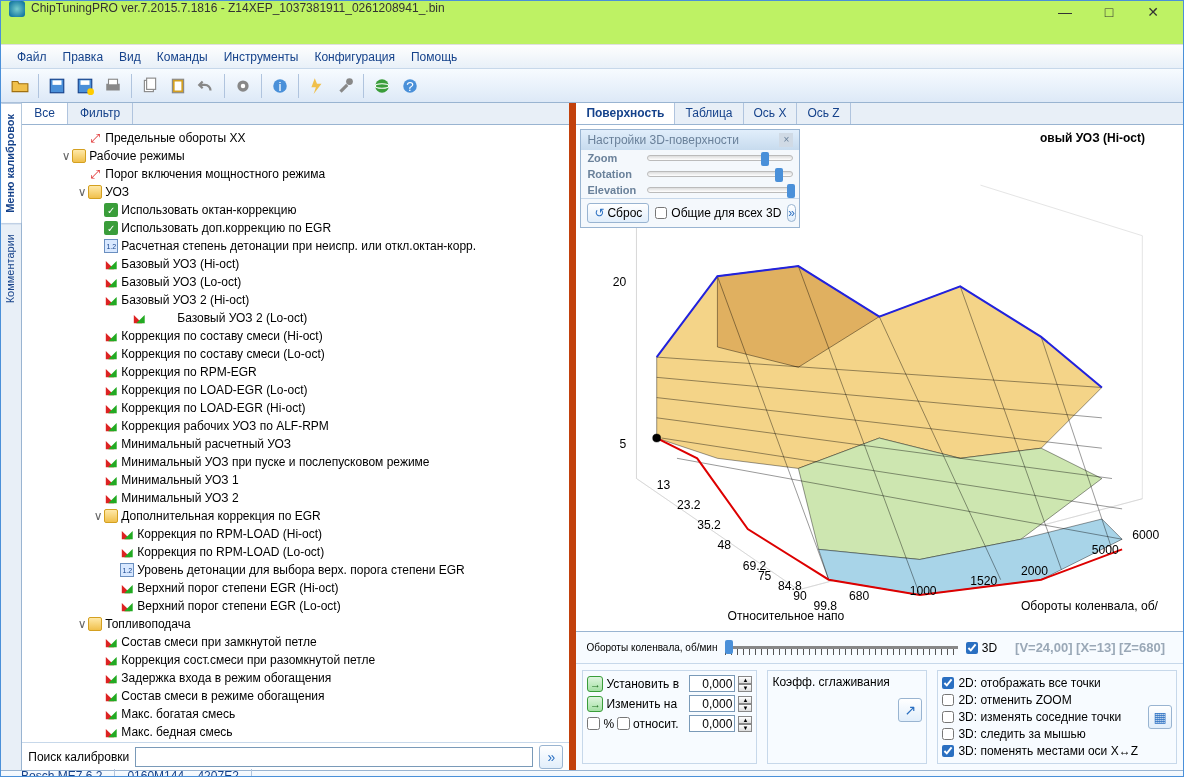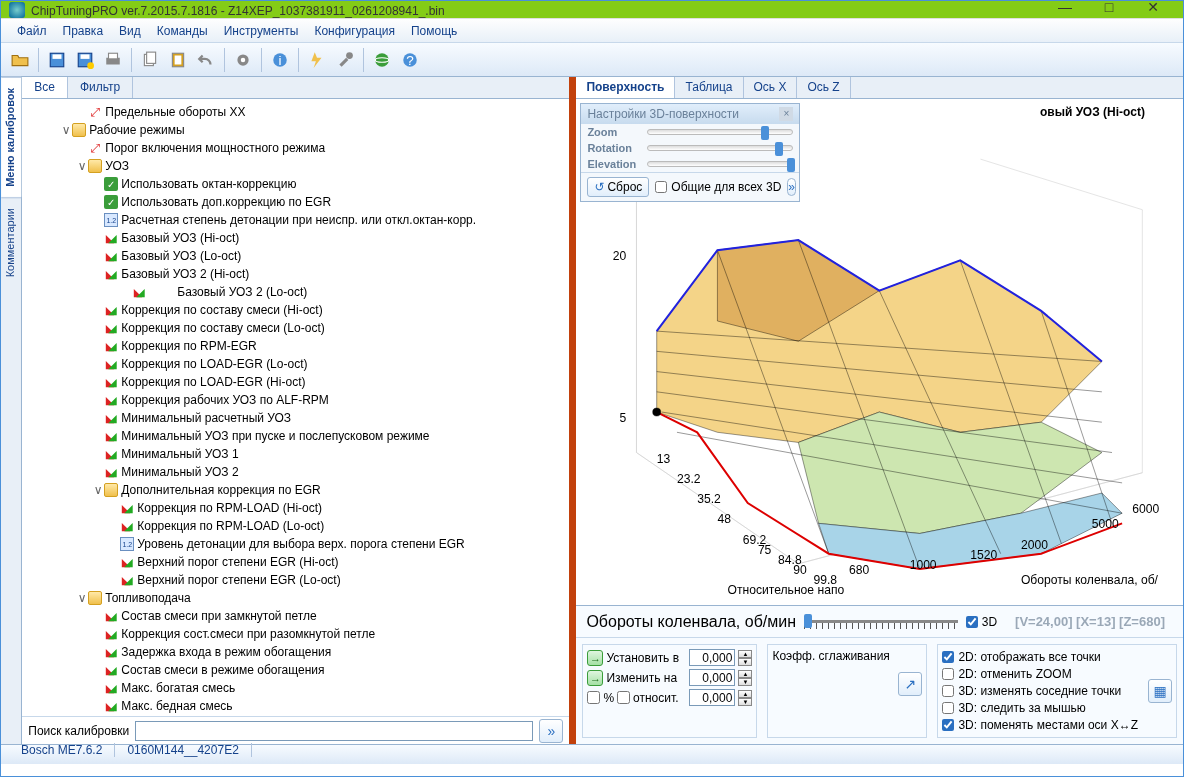--- a/index.html
+++ b/index.html
@@ -1,17 +1,17 @@
 <!DOCTYPE html>
 <html><head>
 <meta charset="utf-8">
 <style>
 * { box-sizing: border-box; margin: 0; padding: 0; font-family: "Segoe UI", Tahoma, sans-serif; font-size: 12px; }
 body { background: #fff; width: 1184px; height: 777px; overflow: hidden; border: 1px solid #4a90d9; }
-.titlebar { height: 18px; background: #84cc16; display: flex; align-items: flex-end; padding: 0 8px; border-bottom: 1px solid #e0e0e0; }
+.titlebar { height: 44px; background: #bef264; display: flex; align-items: flex-start; padding: 0 8px; border-bottom: 1px solid #e0e0e0; }
 .titlebar .app-icon { width: 16px; height: 16px; margin-right: 6px; background: radial-gradient(circle,#7cc,#069); border-radius: 3px; }
 .titlebar .title { flex: 1; color: #333; }
 .titlebar .winbtn { width: 44px; height: 22px; text-align: center; line-height: 22px; font-size: 14px; color: #333; }
 .menubar { height: 24px; display: flex; align-items: center; padding: 0 8px; background: linear-gradient(#fefefe,#e8f0f8); border-bottom: 1px solid #c7d8ea; }
 .menubar .mitem { padding: 3px 8px; color: #15428b; }
 .toolbar { height: 34px; display: flex; align-items: center; padding: 2px 6px; background: linear-gradient(#f7fbff,#dde9f7); border-bottom: 1px solid #99b4d1; gap: 2px; }
 .tbtn { width: 26px; height: 26px; display: flex; align-items: center; justify-content: center; border-radius: 3px; }
 .tbtn svg { width: 18px; height: 18px; }
 .tsep { width: 1px; height: 24px; background: #b0c4de; margin: 0 3px; }
 .content { display: flex; height: calc(100% - 30px - 24px - 34px - 20px); }
@@ -49,21 +49,21 @@
 .settings-panel .sp-slider { flex: 1; height: 6px; background: linear-gradient(#ddd,#fff); border: 1px solid #bbb; border-radius: 3px; position: relative; }
 .settings-panel .sp-slider .thumb { position: absolute; top: -4px; width: 8px; height: 14px; background: #4a90d9; border-radius: 2px; }
 .settings-panel .sp-foot { display: flex; align-items: center; padding: 4px 6px; gap: 6px; border-top: 1px solid #c7d8ea; }
 .sp-foot .btn { display: flex; align-items: center; gap: 3px; padding: 2px 6px; border: 1px solid #99b4d1; background: linear-gradient(#fff,#e1eefb); border-radius: 3px; }
 .sp-foot .rnd { width: 18px; height: 18px; border: 1px solid #99b4d1; border-radius: 9px; background: linear-gradient(#fff,#e1eefb); text-align: center; color: #2a6fc1; line-height: 17px; margin-left: auto; }
 .chart-title { position: absolute; top: 6px; right: 38px; font-weight: bold; color: #000; }
 .surface { position: absolute; top: 50px; left: 20px; right: 20px; bottom: 30px; }
 .bottom-controls { border-top: 1px solid #99b4d1; background: #f7fbff; }
 .bc-row1 { height: 32px; display: flex; align-items: center; padding: 0 10px; gap: 10px; border-bottom: 1px solid #c7d8ea; }
 .bc-row1 .slider-area { flex: 1; display: flex; align-items: center; gap: 8px; }
-.bc-row1 .axis-label { font-size: 16px; }
+.bc-row1 .axis-label { font-size: 10px; }
 .bc-row1 .hslider { flex: 1; height: 20px; position: relative; }
 .bc-row1 .hslider .track { position: absolute; top: 8px; left: 0; right: 0; height: 3px; background: #888; }
 .bc-row1 .hslider .ticks { position: absolute; top: 11px; left: 0; right: 0; height: 6px; background-image: repeating-linear-gradient(90deg,#555 0,#555 1px,transparent 1px,transparent 6px); }
 .bc-row1 .hslider .hthumb { position: absolute; top: 2px; left: 0; width: 8px; height: 14px; background: #4a90d9; border-radius: 2px; }
 .bc-row1 .coords { font-weight: bold; color: #9aa8b7; font-size: 13px; padding: 0 8px; }
 .bc-row2 { display: flex; padding: 6px; gap: 10px; }
 .bc-col { border: 1px solid #c7d8ea; padding: 4px; display: flex; flex-direction: column; gap: 3px; }
 .bc-col.c1 { width: 175px; }
 .inline-btn { display: flex; align-items: center; gap: 3px; }
 .inline-btn .gbtn { width: 16px; height: 16px; border: 1px solid #3a9d3a; background: linear-gradient(#dff5df,#a5e0a5); border-radius: 3px; color: #1a6a1a; text-align: center; line-height: 14px; font-size: 11px; }

